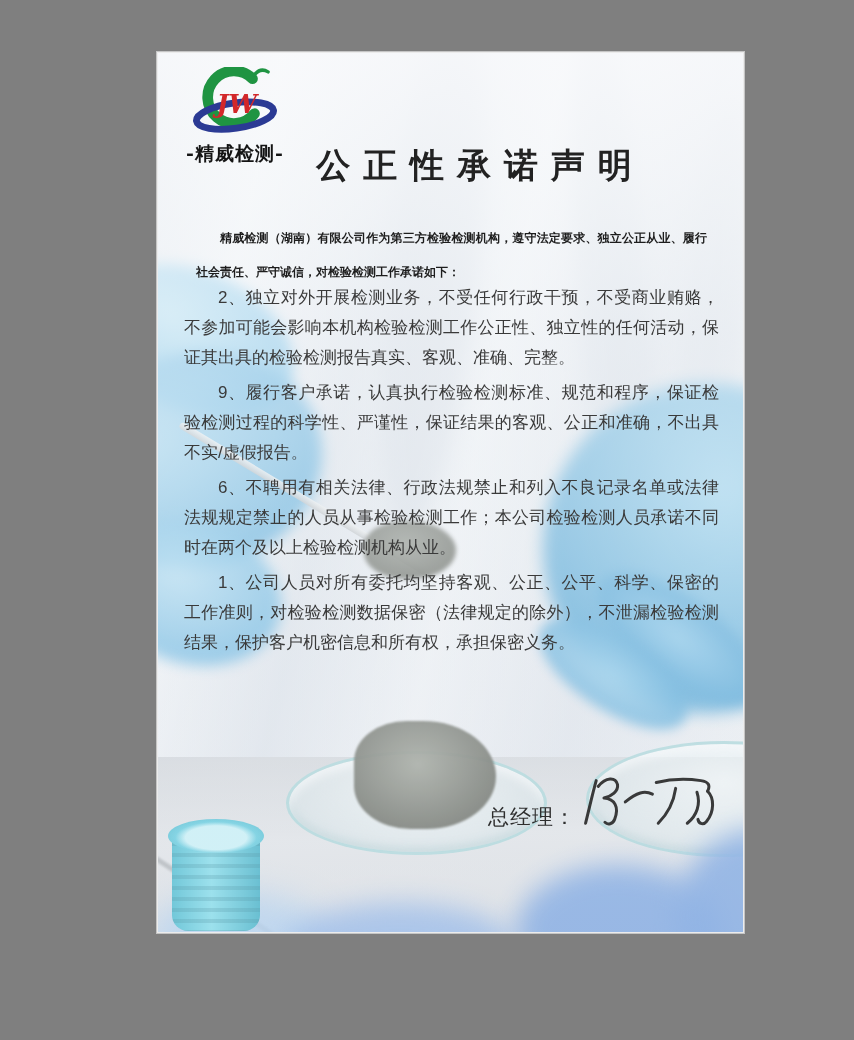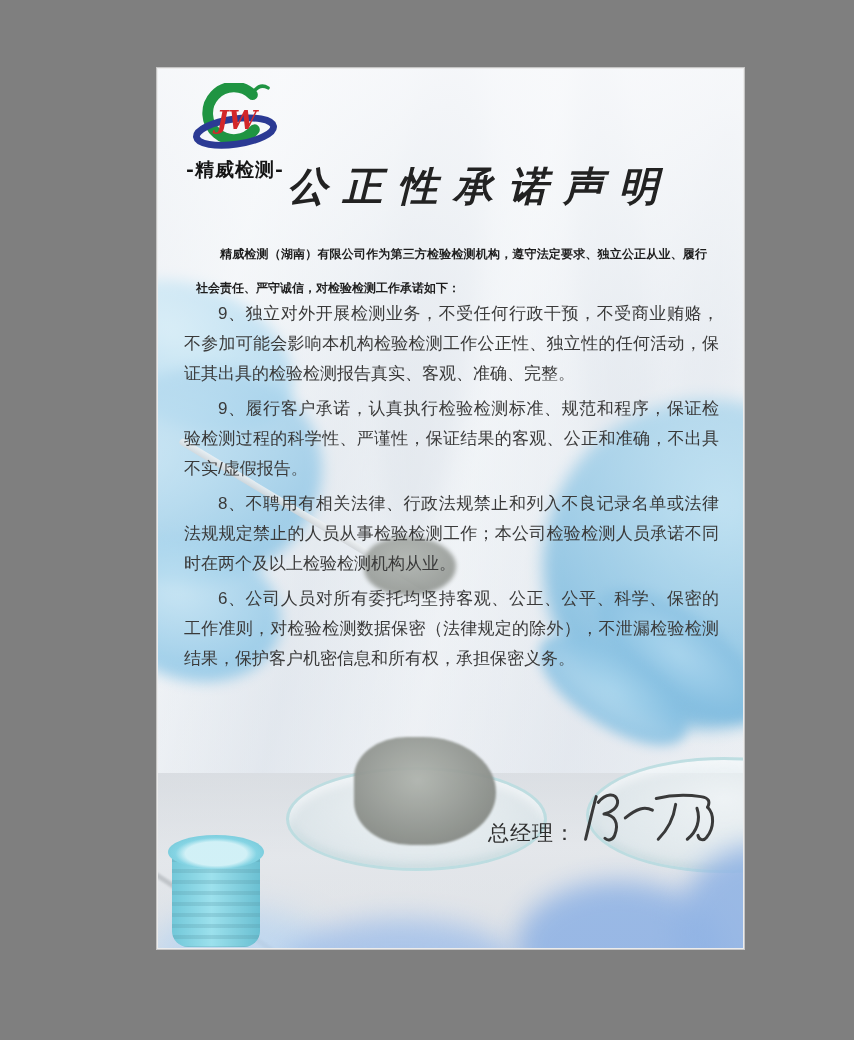--- a/index.html
+++ b/index.html
@@ -6,21 +6,21 @@
   body{
     width:854px;height:1040px;
     background:#7f7f7f;
     font-family:"Liberation Sans","DejaVu Sans",sans-serif;
     -webkit-font-smoothing:antialiased;
   }
   .canvas{position:relative;width:854px;height:1040px;overflow:hidden;background:#7f7f7f;}
 
   
   .paper{
-    position:absolute;left:157px;top:68px;width:585px;height:879px;
+    position:absolute;left:157px;top:52px;width:585px;height:879px;
     background:#a3a3a3;overflow:hidden;
     border:1px solid #ececec;
     box-shadow:0 0 0 1px rgba(255,255,255,.55);
   }
 
   
   .bg{position:absolute;inset:0;}
   .bg-base{
     position:absolute;inset:0;
     background:
@@ -96,22 +96,22 @@
 
   .logo-block{position:absolute;left:16px;top:14px;width:122px;text-align:center;}
   .logo-svg{display:block;margin:0 auto;}
   .brand{margin-top:2px;font-family:"DejaVu Serif","Liberation Serif",serif;
         font-weight:bold;font-size:19px;letter-spacing:1px;color:#141414;white-space:nowrap;}
 
   .title{
     position:absolute;left:0;right:0;top:90px;margin:0;
     padding-left:60px;text-align:center;
     font-family:"DejaVu Serif","Liberation Serif",serif;
-    font-size:40px;font-weight:bold;letter-spacing:.38em;
-    color:#222;white-space:nowrap;font-style:italic;
+    font-size:34px;font-weight:bold;letter-spacing:.38em;
+    color:#222;white-space:nowrap;
   }
 
   .intro{
     position:absolute;left:26px;right:24px;top:156px;margin:12px;
     font-size:12px;font-weight:bold;color:#1d1d1d;
     line-height:34px;text-indent:2em;text-align:justify;
   }
 
   .paras{position:absolute;left:26px;right:24px;top:230px;}
   .paras p{
@@ -175,24 +175,24 @@
           <text x="25" y="47" font-family="DejaVu Serif, Liberation Serif, serif" font-size="26" font-style="italic" font-weight="bold" fill="#d2272a">JW</text>
         </svg>
         <div class="brand">-精威检测-</div>
       </div>
 
       <h1 class="title">公正性承诺声明</h1>
 
       <p class="intro">精威检测（湖南）有限公司作为第三方检验检测机构，遵守法定要求、独立公正从业、履行社会责任、严守诚信，对检验检测工作承诺如下：</p>
 
       <div class="paras">
-        <p>9、独立对外开展检测业务，不受任何行政干预，不受商业贿赂，不参加可能会影响本机构检验检测工作公正性、独立性的任何活动，保证其出具的检验检测报告真实、客观、准确、完整。</p>
+        <p>2、独立对外开展检测业务，不受任何行政干预，不受商业贿赂，不参加可能会影响本机构检验检测工作公正性、独立性的任何活动，保证其出具的检验检测报告真实、客观、准确、完整。</p>
         <p>9、履行客户承诺，认真执行检验检测标准、规范和程序，保证检验检测过程的科学性、严谨性，保证结果的客观、公正和准确，不出具不实/虚假报告。</p>
-        <p>8、不聘用有相关法律、行政法规禁止和列入不良记录名单或法律法规规定禁止的人员从事检验检测工作；本公司检验检测人员承诺不同时在两个及以上检验检测机构从业。</p>
-        <p>6、公司人员对所有委托均坚持客观、公正、公平、科学、保密的工作准则，对检验检测数据保密（法律规定的除外），不泄漏检验检测结果，保护客户机密信息和所有权，承担保密义务。</p>
+        <p>6、不聘用有相关法律、行政法规禁止和列入不良记录名单或法律法规规定禁止的人员从事检验检测工作；本公司检验检测人员承诺不同时在两个及以上检验检测机构从业。</p>
+        <p>1、公司人员对所有委托均坚持客观、公正、公平、科学、保密的工作准则，对检验检测数据保密（法律规定的除外），不泄漏检验检测结果，保护客户机密信息和所有权，承担保密义务。</p>
       </div>
 
       <div class="sig-row">
         <span class="sig-label">总经理：</span>
         <svg class="sig-svg" width="170" height="62" viewBox="0 0 170 64">
           <g fill="none" stroke="#2b2b2b" stroke-width="3.1" stroke-linecap="round" stroke-linejoin="round" opacity="0.92">
             <path d="M14 12 C10 26 7 40 3 56"></path>
             <path d="M16 18 C24 8 34 8 36 16 C37 23 30 28 22 30 C33 31 38 39 33 52 C31 57 26 58 23 55"></path>
             <path d="M44 34 C56 24 64 22 72 26"></path>
             <path d="M76 14 C92 10 108 10 122 12 C130 13 132 17 129 23"></path>

